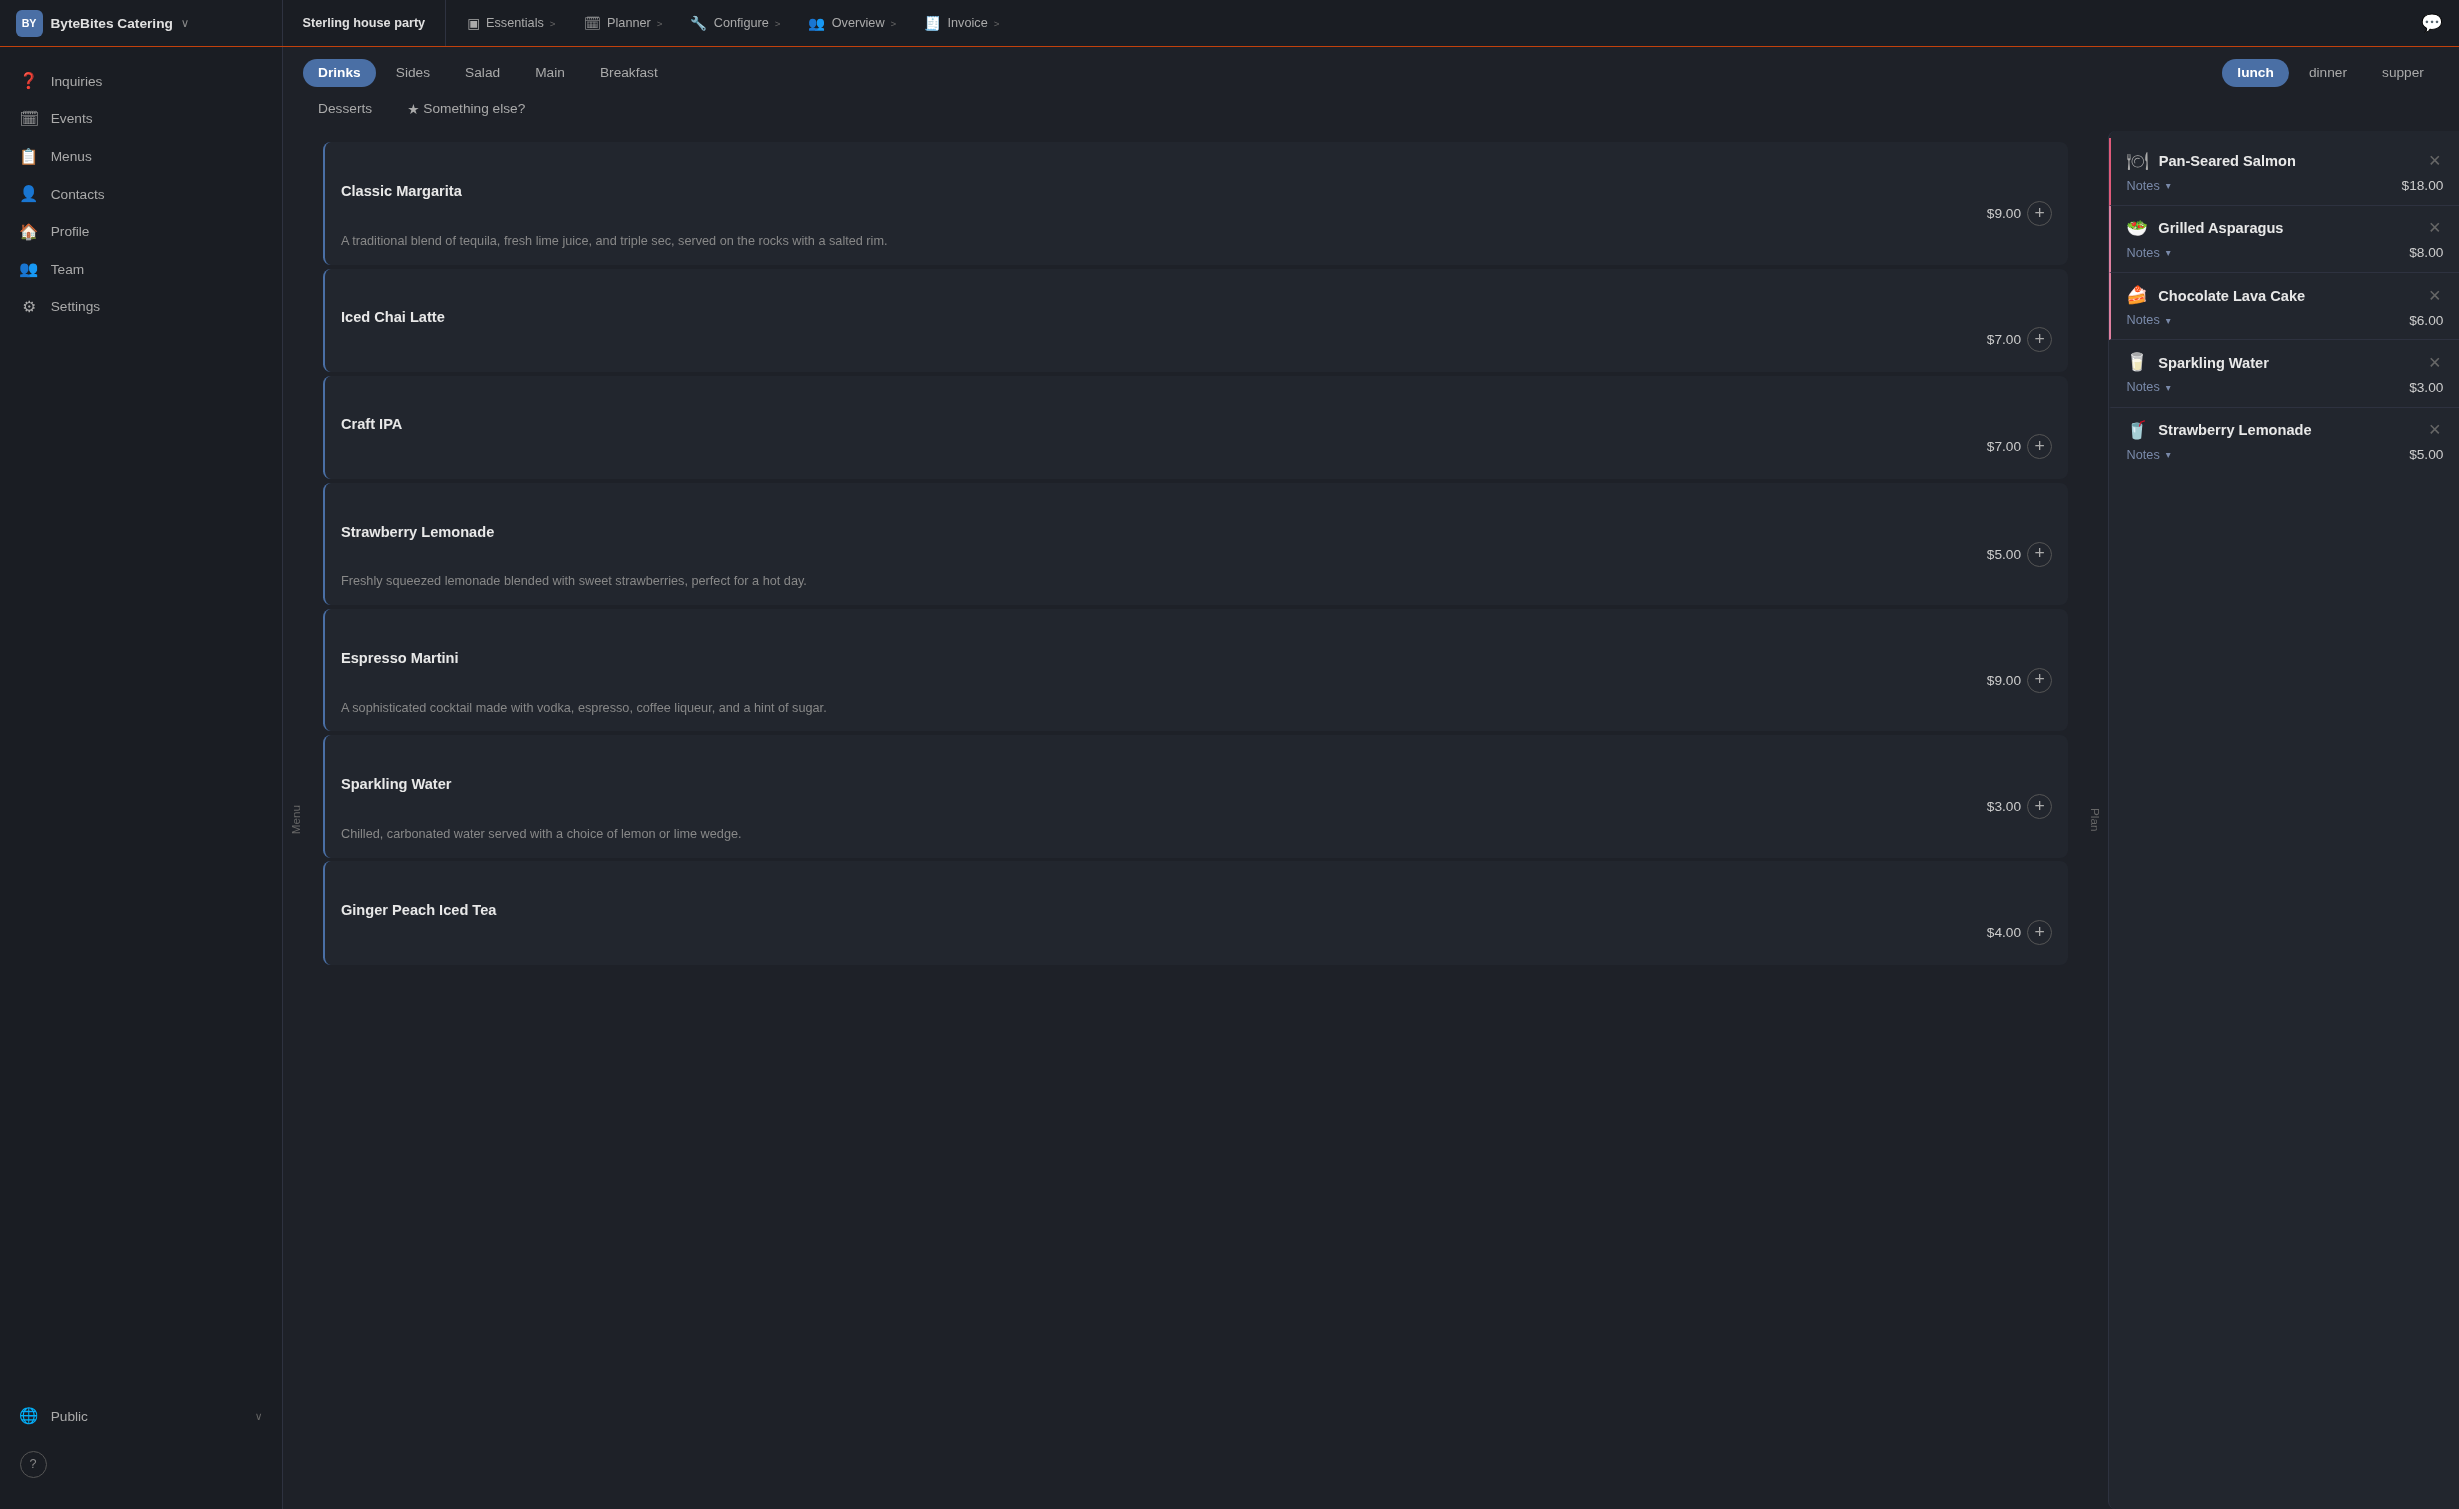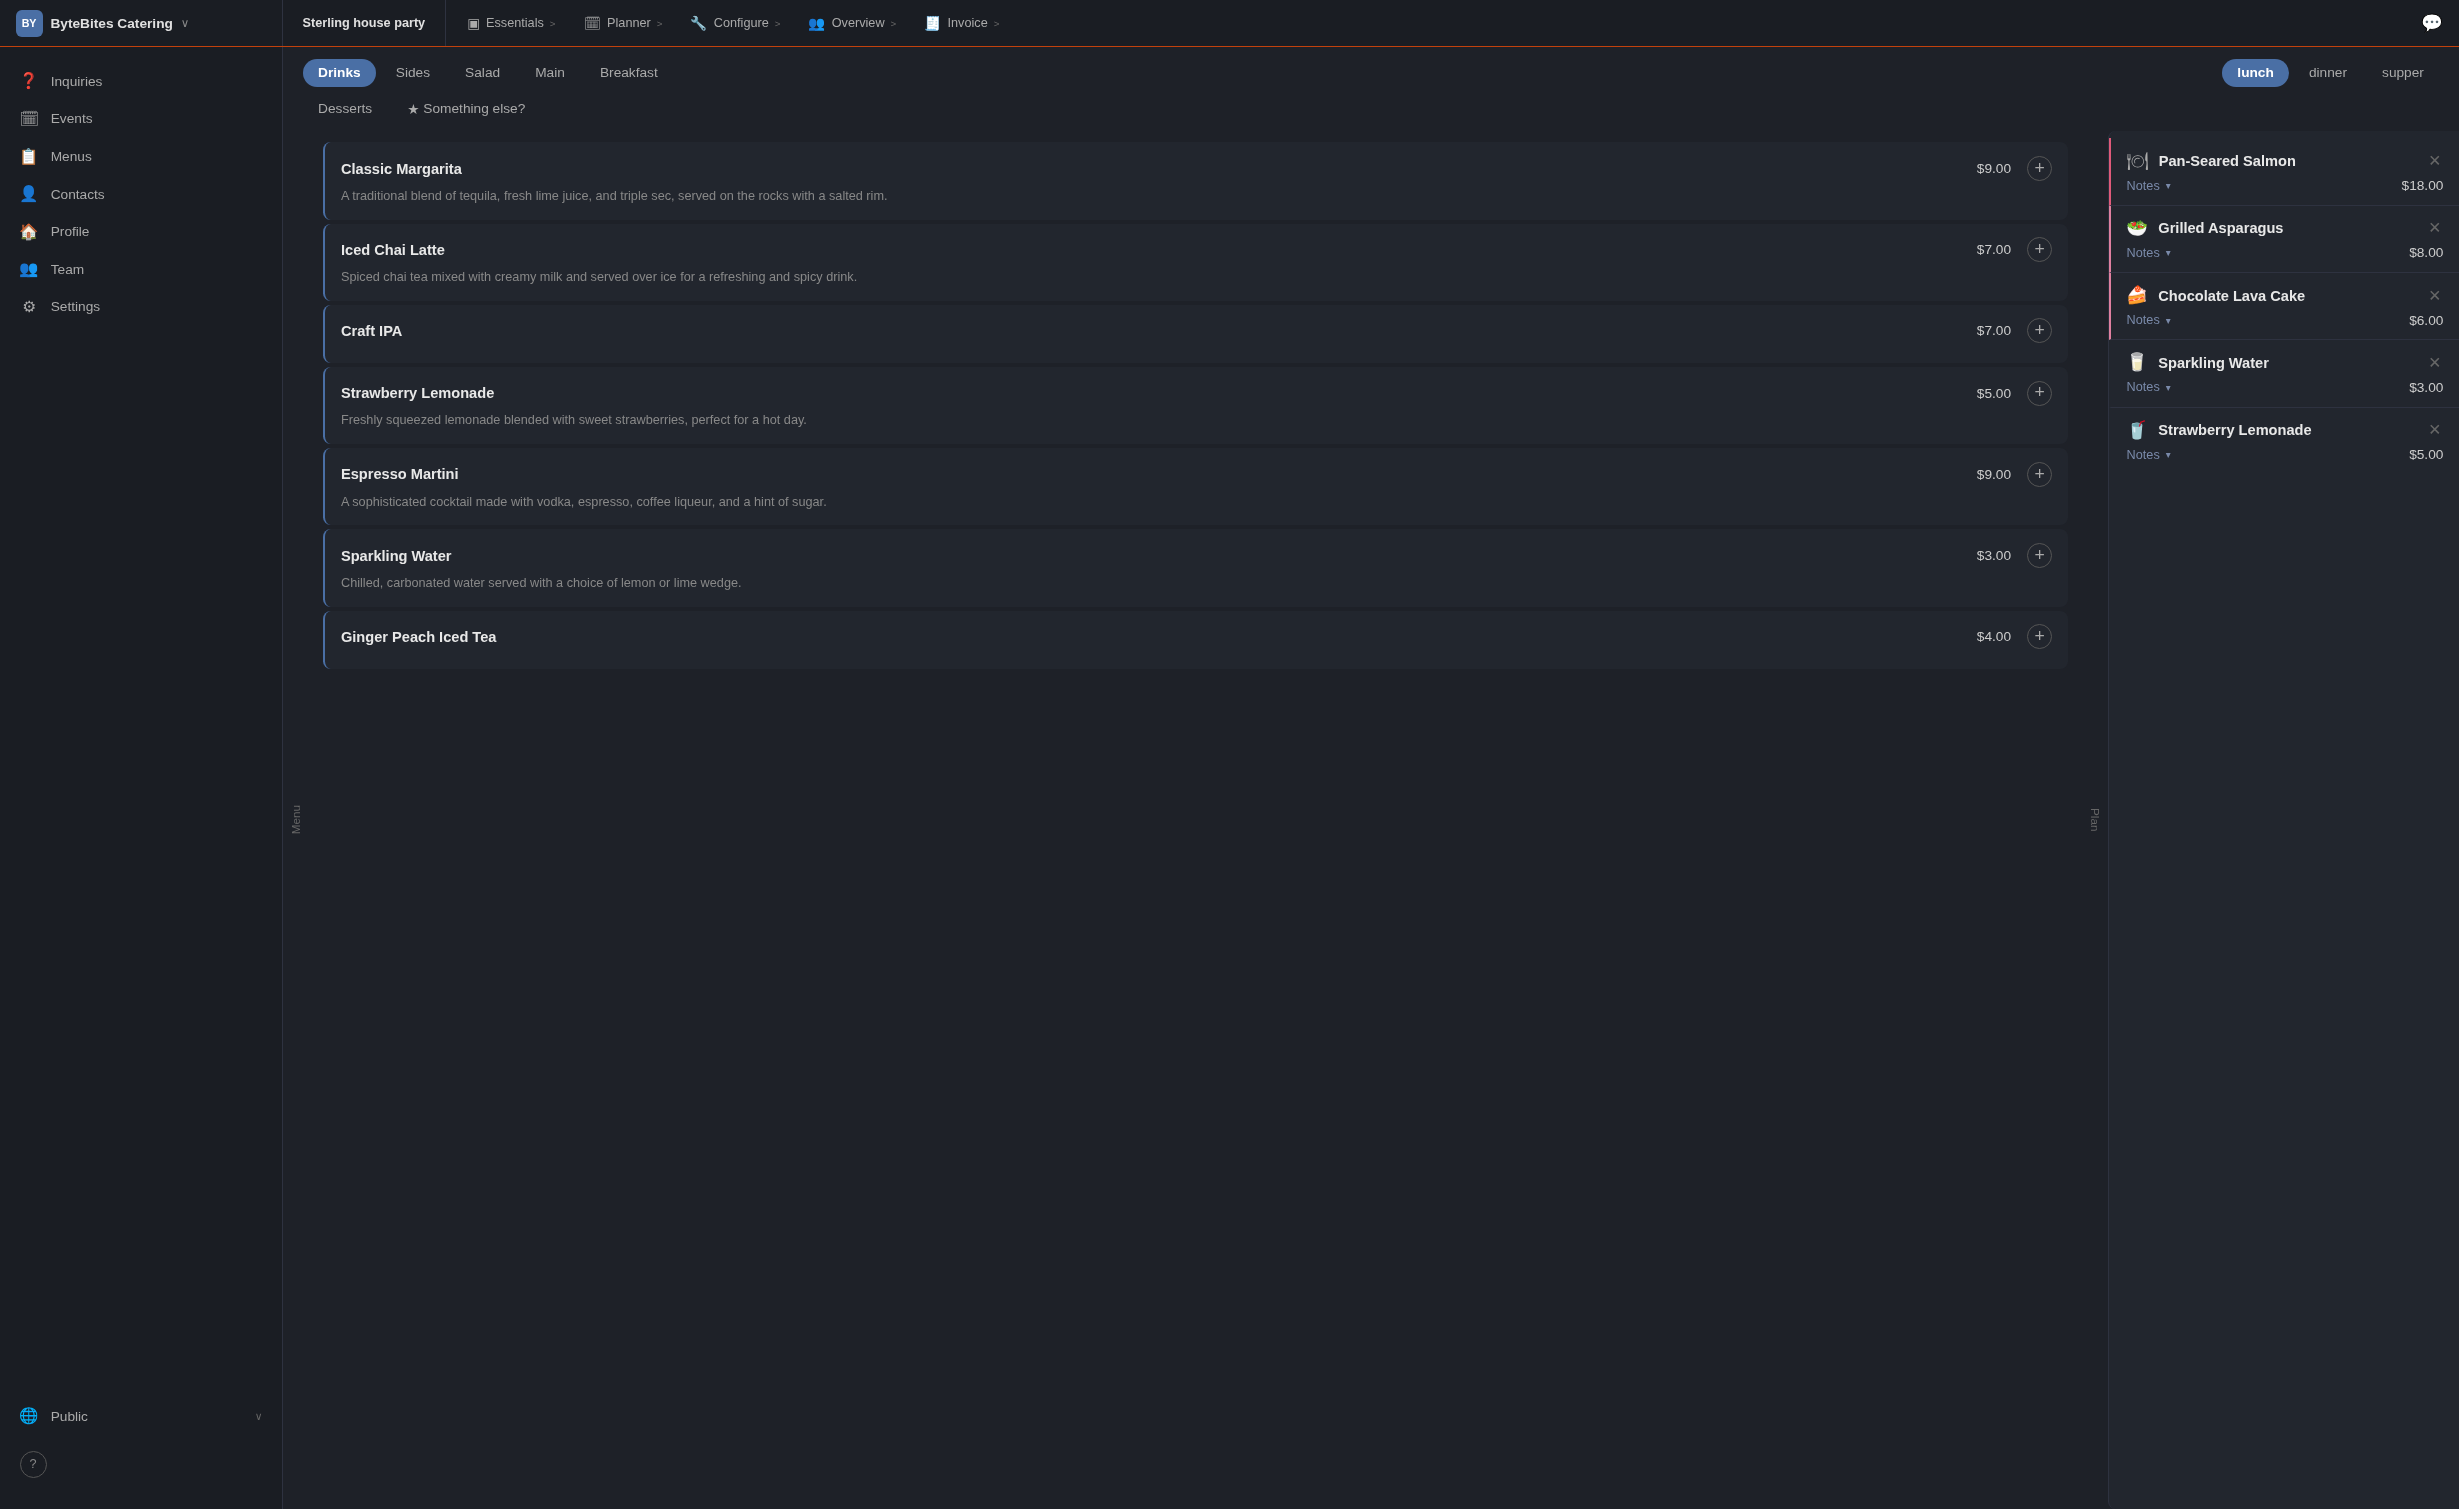--- a/index.html
+++ b/index.html
@@ -199,21 +199,21 @@
       cursor: pointer;
     }
     .menu-item-header {
       display: flex; justify-content: space-between; align-items: center;
       margin-bottom: 5.9px;
     }
     .menu-item-name {
       font-weight: 700; font-size: 14.6px; color: #e8e8e8;
     }
     .menu-item-price-row {
-      display: flex; align-items: center; gap: 16px;
+      display: flex; align-items: center; gap: 6px; margin-top: 45px;
     }
     .menu-item-price {
       font-size: 13.7px; color: #ccc;
     }
     .add-btn {
       width: 25px; height: 25px; border-radius: 50%;
       border: 1.5px solid #555; background: transparent;
       color: #aaa; cursor: pointer; font-size: 17.6px;
       display: flex; align-items: center; justify-content: center;
       line-height: 1;
@@ -426,21 +426,20 @@
         </div>
 
         <div class="menu-item-card">
           <div class="menu-item-header">
             <span class="menu-item-name">Iced Chai Latte</span>
             <div class="menu-item-price-row">
               <span class="menu-item-price">$7.00</span>
               <button class="add-btn">+</button>
             </div>
           </div>
-          <div class="menu-item-desc">Spiced chai tea mixed with creamy milk and served over ice for a refreshing and spicy drink.</div>
         </div>
 
         <div class="menu-item-card">
           <div class="menu-item-header">
             <span class="menu-item-name">Craft IPA</span>
             <div class="menu-item-price-row">
               <span class="menu-item-price">$7.00</span>
               <button class="add-btn">+</button>
             </div>
           </div>

